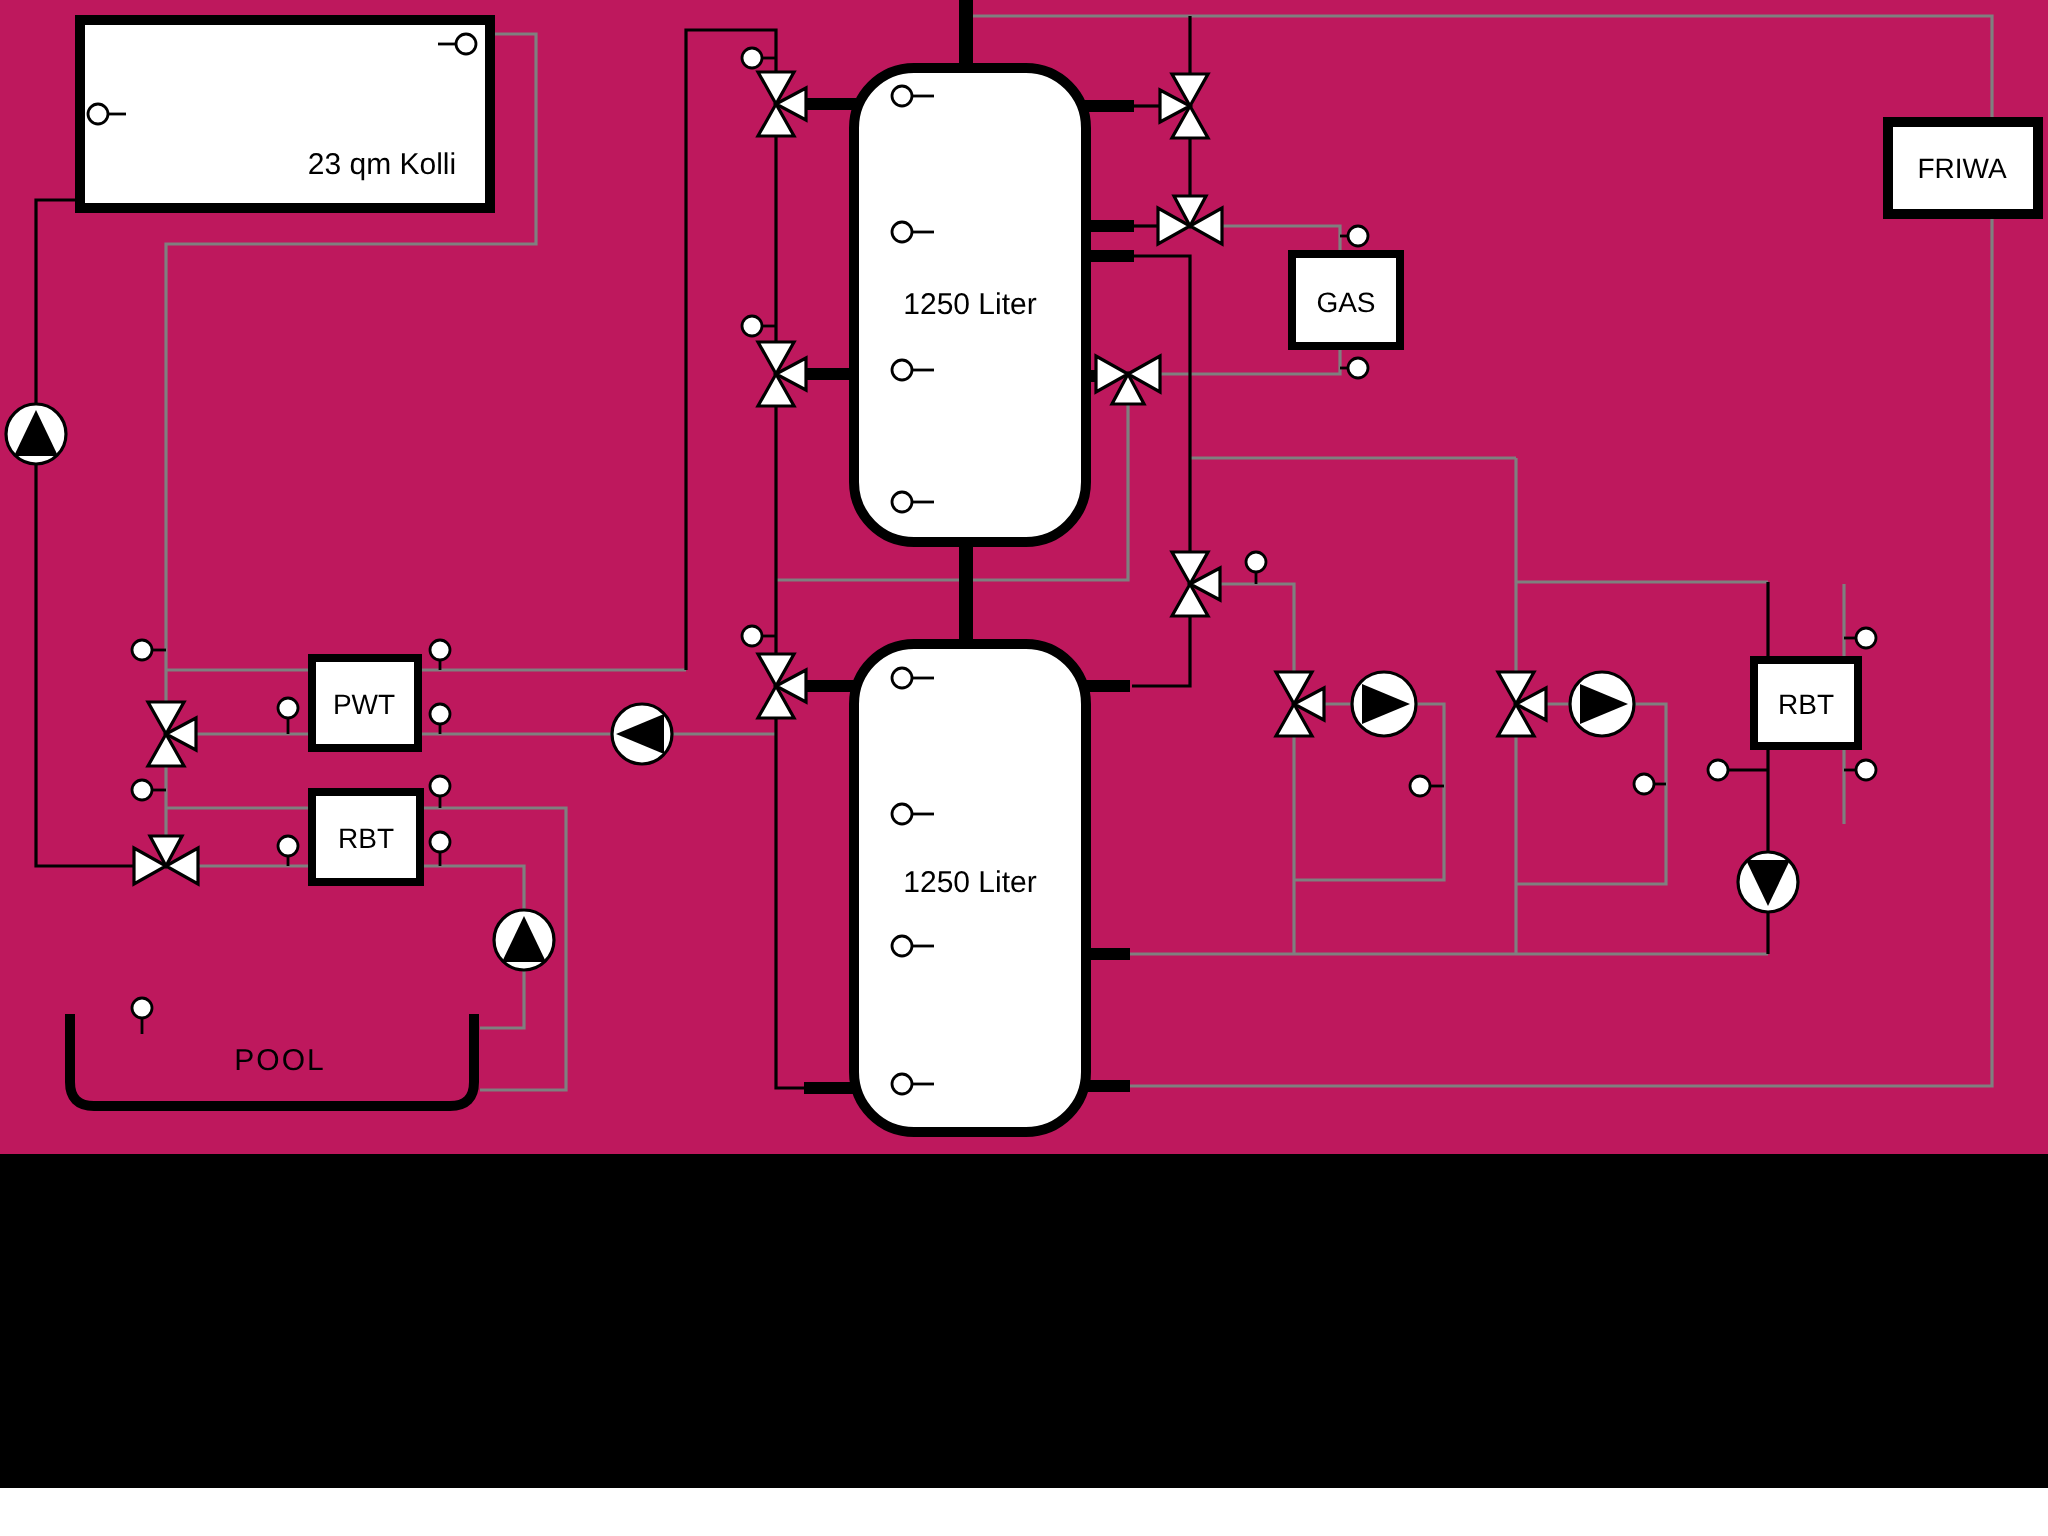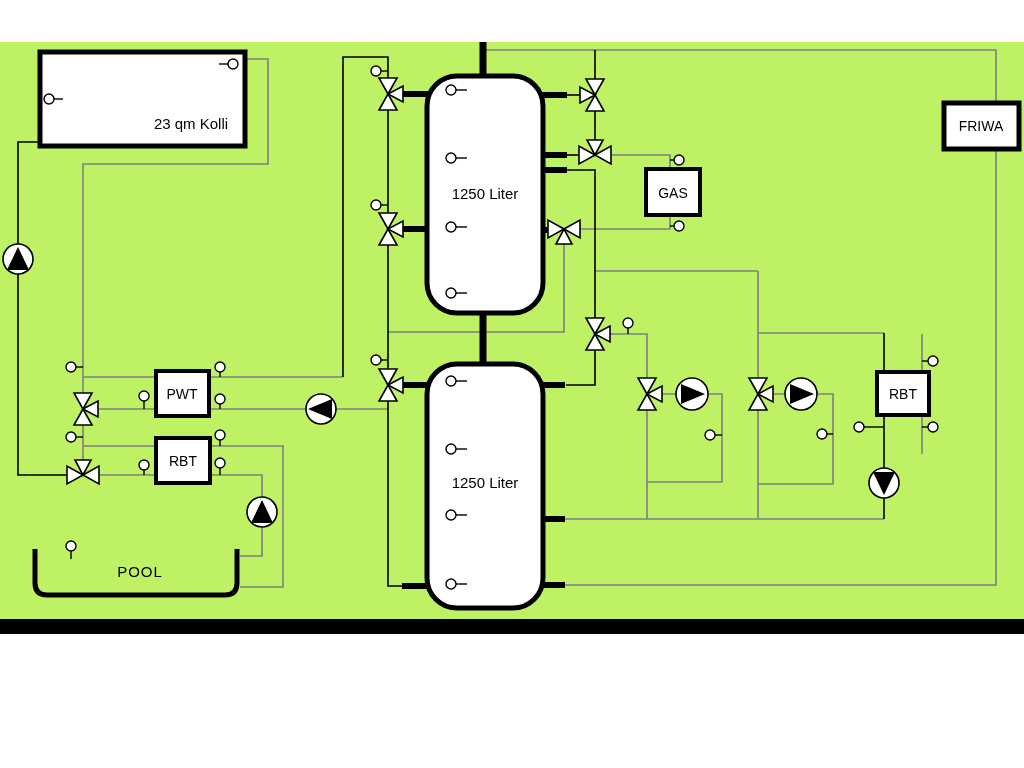--- a/index.html
+++ b/index.html
@@ -1,17 +1,17 @@
 <!DOCTYPE html>
 <html><head>
 <meta charset="utf-8">
 <style>
   html,body{margin:0;padding:0;background:#fff;}
-  #stage{position:relative;width:1024px;height:592px;background:#bef264;overflow:hidden;
-         font-family:"Liberation Sans", sans-serif;margin-top:42px;}
+  #stage{position:relative;width:1024px;height:744px;background:#be185d;overflow:hidden;
+         font-family:"Liberation Sans", sans-serif;}
   svg{position:absolute;left:0;top:0;}
   text{fill:#000;font-family:"Liberation Sans", sans-serif;}
   .lbl-big{font-size:15px;}
   .lbl-box{font-size:14px;}
 </style>
 </head>
 <body>
 
 <div id="stage">
 <svg width="1024" height="768" viewBox="0 0 1024 768">

